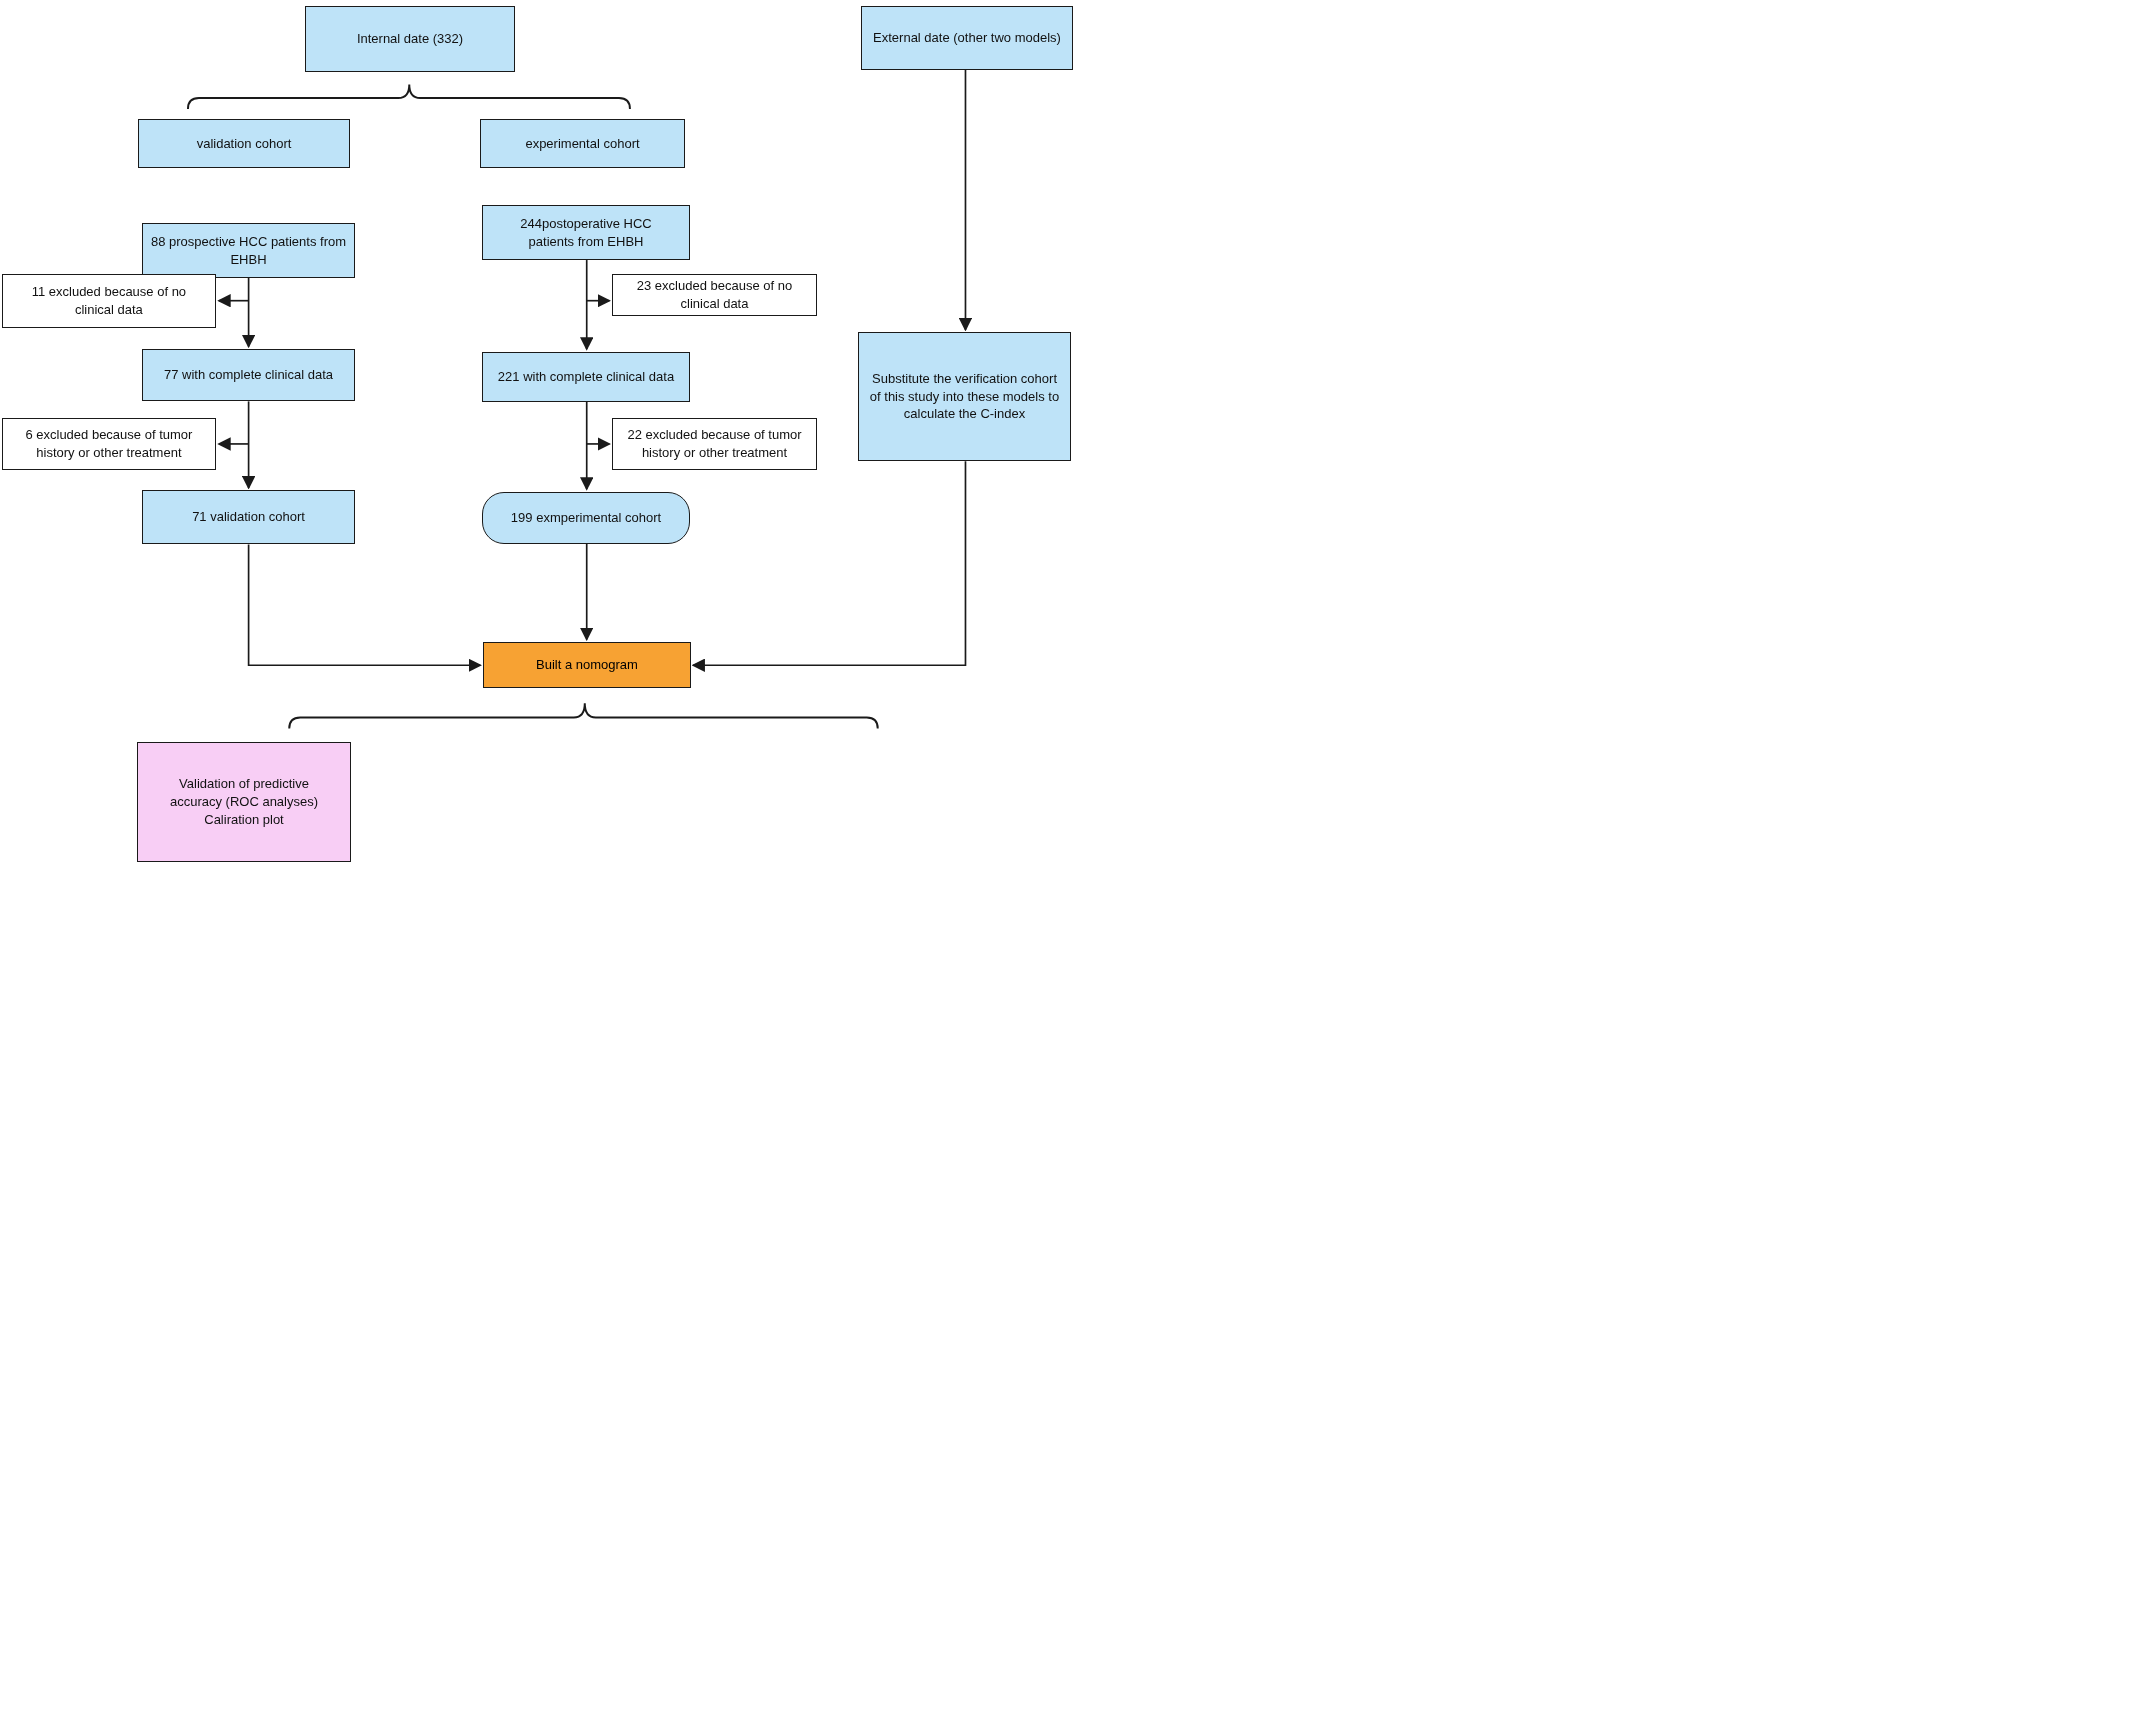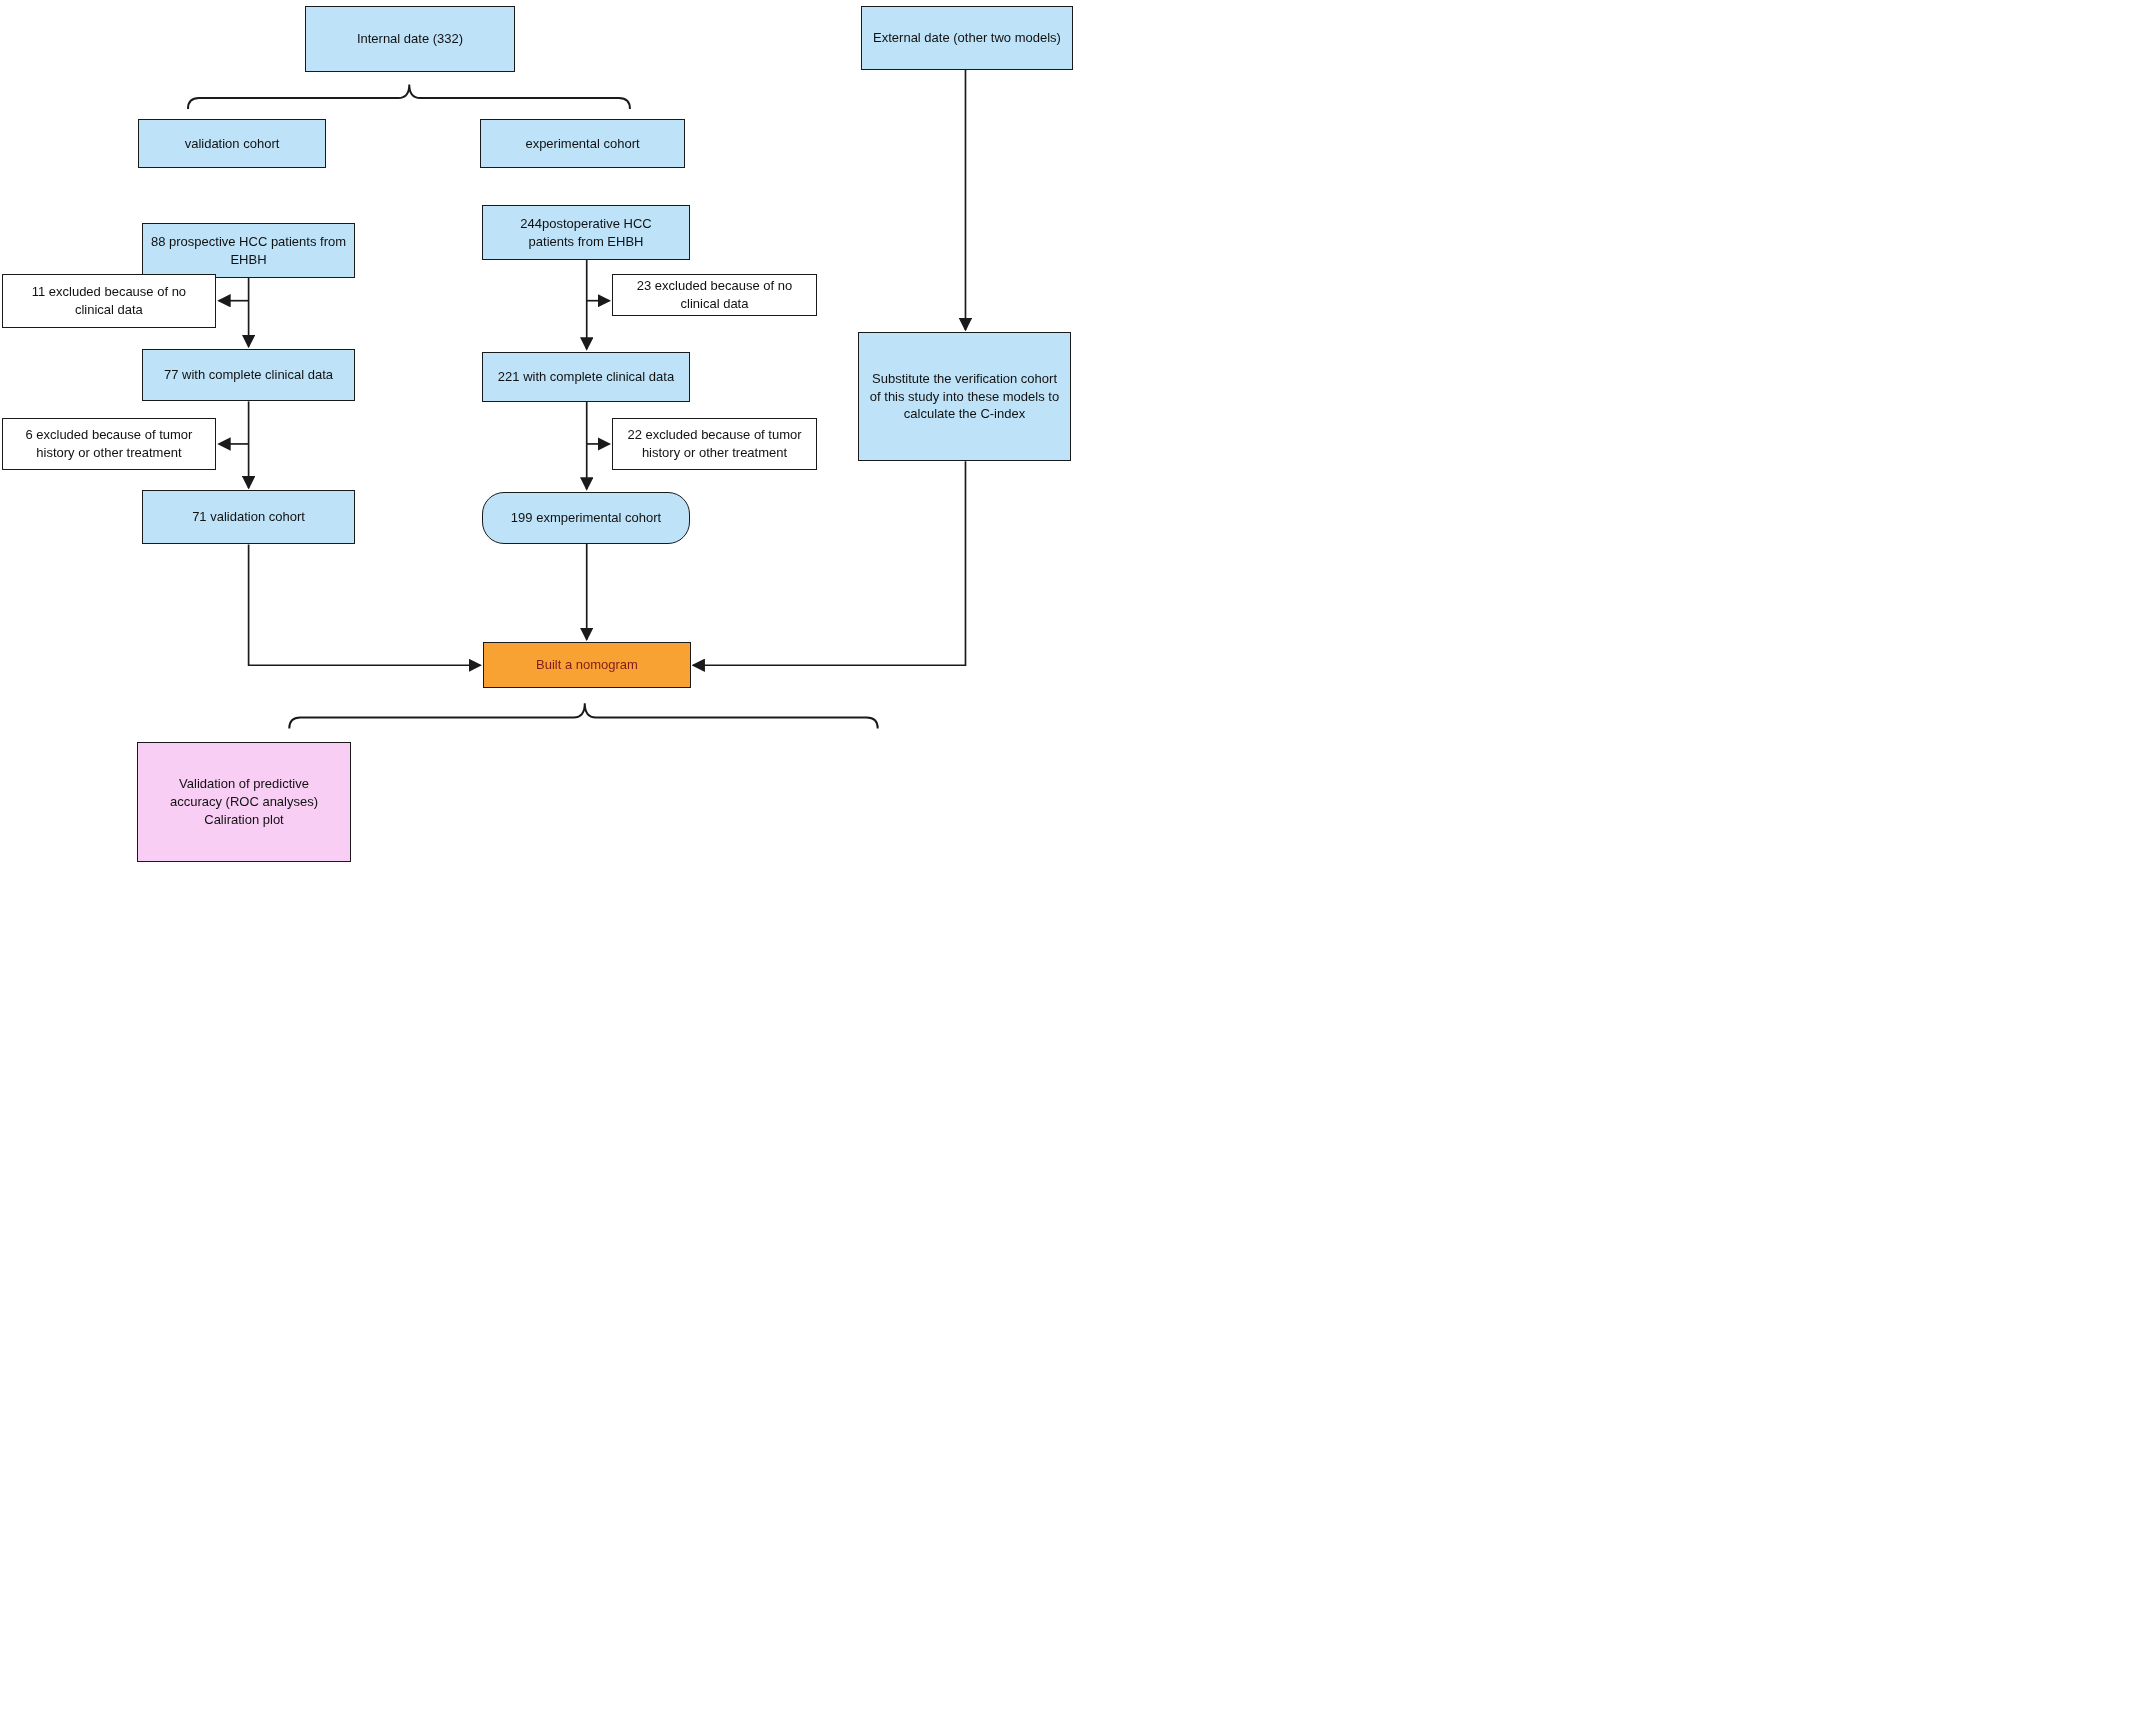--- a/index.html
+++ b/index.html
@@ -14,21 +14,21 @@
     text-align:center;
     font-size:13px;line-height:1.38;color:#111111;
     background:#ffffff;
   }
   .node .label{display:block;width:100%;}
   .pad-sm .label{padding:0 5.2px;}
   .pad-md .label{padding:0 13px;}
   .pad-lg .label{padding:0 19.4px;}
   .pad-xl .label{padding:0 27px;}
   .pad-sub .label{padding:0 10.3px;}
-  .nomogram{color:#7f1d1d;}
+  .nomogram{color:#000000;}
 </style>
 </head>
 <body>
 
 <div class="stage">
 
   <svg class="wires" viewBox="0 0 1667 1339" xmlns="http://www.w3.org/2000/svg">
     <defs>
       <marker id="arrow" viewBox="0 0 12 12" refX="10.5" refY="6" markerWidth="8" markerHeight="8" orient="auto-start-reverse">
         <path d="M0,0 L12,6 L0,12 z" fill="#1a1a1a"></path>
@@ -58,21 +58,21 @@
   </svg>
 
   <div class="node pad-sm" style="left: 305px; top: 5.8px; width: 210px; height: 66px; background-color: rgb(190, 227, 248);">
     <span class="label">Internal date (332)</span>
   </div>
 
   <div class="node pad-sm" style="left: 861px; top: 5.8px; width: 212px; height: 64px; background-color: rgb(190, 227, 248);">
     <span class="label">External date (other two models)</span>
   </div>
 
-  <div class="node pad-sm" style="left: 138px; top: 119px; width: 188px; height: 49px; background-color: rgb(190, 227, 248);">
+  <div class="node pad-sm" style="left: 138px; top: 119px; width: 212px; height: 49px; background-color: rgb(190, 227, 248);">
     <span class="label">validation cohort</span>
   </div>
 
   <div class="node pad-sm" style="left: 480px; top: 119px; width: 205px; height: 49px; background-color: rgb(190, 227, 248);">
     <span class="label">experimental cohort</span>
   </div>
 
   <div class="node pad-sm" style="left: 142px; top: 223px; width: 213px; height: 55px; background-color: rgb(190, 227, 248);">
     <span class="label">88 prospective HCC patients from EHBH</span>
   </div>

